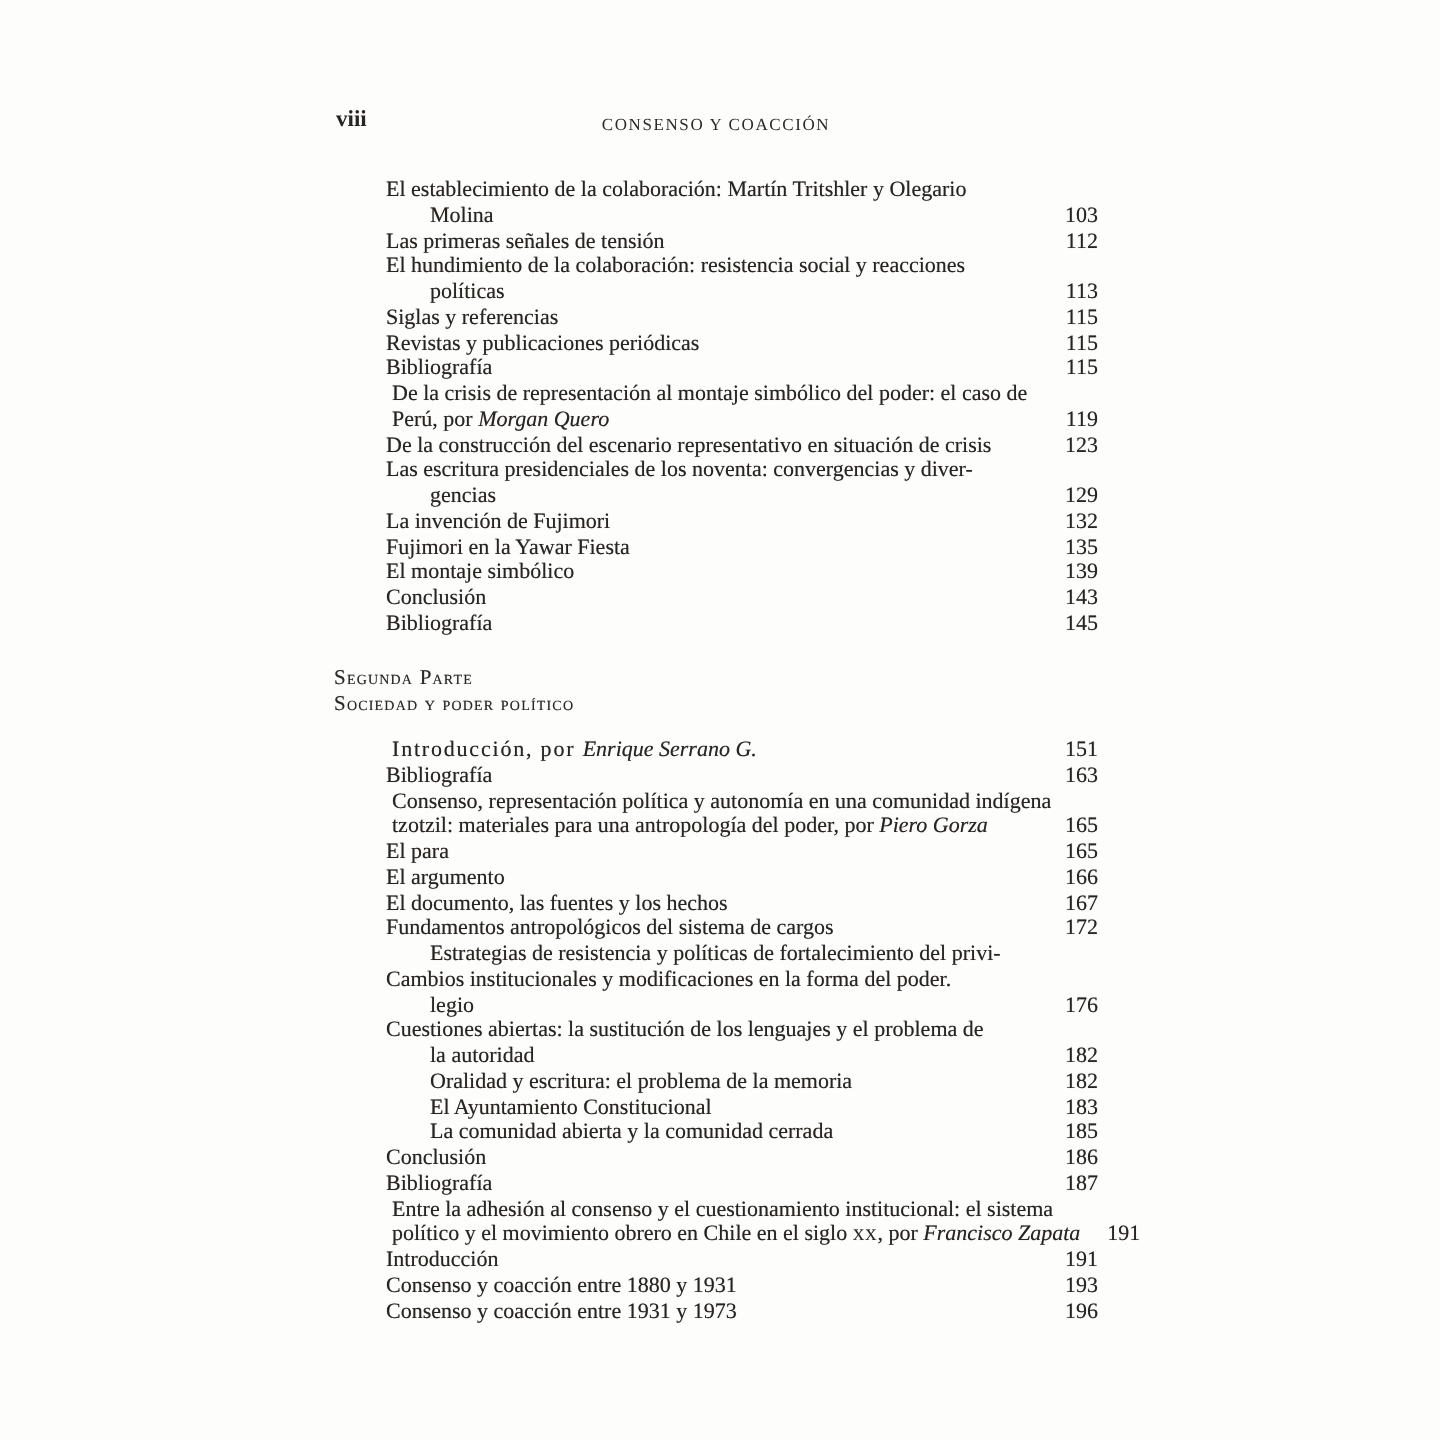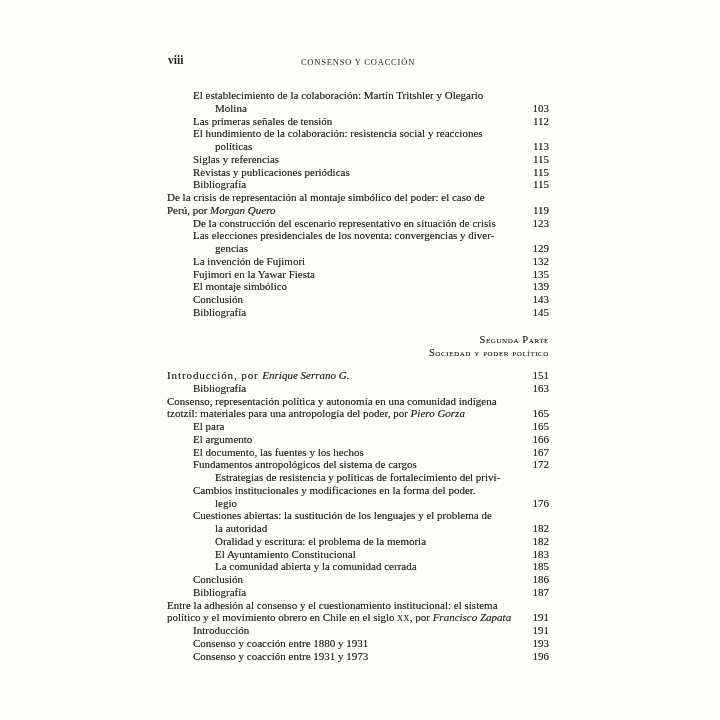--- a/index.html
+++ b/index.html
@@ -27,34 +27,34 @@
     font-size:11px;
   }
   .toc-part1{top:89px;}
   .toc-part2{top:369px;}
   .row{
     display:flex;align-items:baseline;
     height:12.75px;line-height:12.75px;
     white-space:nowrap;
   }
   .row .txt{text-shadow:0 0 0.35px rgba(40,38,34,.55);}
-  .ind0 .txt{padding-left:0;}
+  .ind0 .txt{padding-left:0;margin-left:29px;}
   .ind1 .txt{padding-left:26px;}
   .ind2 .txt{padding-left:48px;}
   .num{
     margin-left:auto;
     min-width:30px;text-align:right;
     text-shadow:0 0 0.35px rgba(40,38,34,.55);
   }
   .it{font-style:italic;}
   .sp{letter-spacing:0.9px;}
   .sc{font-variant:small-caps;letter-spacing:0.4px;}
   .part-heading{
     position:absolute;left:167px;top:333px;width:382px;
-    text-align:right;
+    text-align:left;
     font-variant:small-caps;
     font-size:10.5px;letter-spacing:0.6px;
     line-height:13px;
     color:#2b2926;
   }
   .part-heading .ph-line{text-shadow:0 0 0.35px rgba(40,38,34,.5);}
 </style>
 </head>
 <body>
 
@@ -101,21 +101,21 @@
       </div>
       <div class="row ind0">
         <span class="txt"><span>Perú, por </span><span class="it">Morgan Quero</span></span>
         <span class="num">119</span>
       </div>
       <div class="row ind1">
         <span class="txt"><span>De la construcción del escenario representativo en situación de crisis</span></span>
         <span class="num">123</span>
       </div>
       <div class="row ind1">
-        <span class="txt"><span>Las elecciones presidenciales de los noventa: convergencias y diver-</span></span>
+        <span class="txt"><span>Las escritura presidenciales de los noventa: convergencias y diver-</span></span>
         <span class="num"></span>
       </div>
       <div class="row ind2">
         <span class="txt"><span>gencias</span></span>
         <span class="num">129</span>
       </div>
       <div class="row ind1">
         <span class="txt"><span>La invención de Fujimori</span></span>
         <span class="num">132</span>
       </div>

